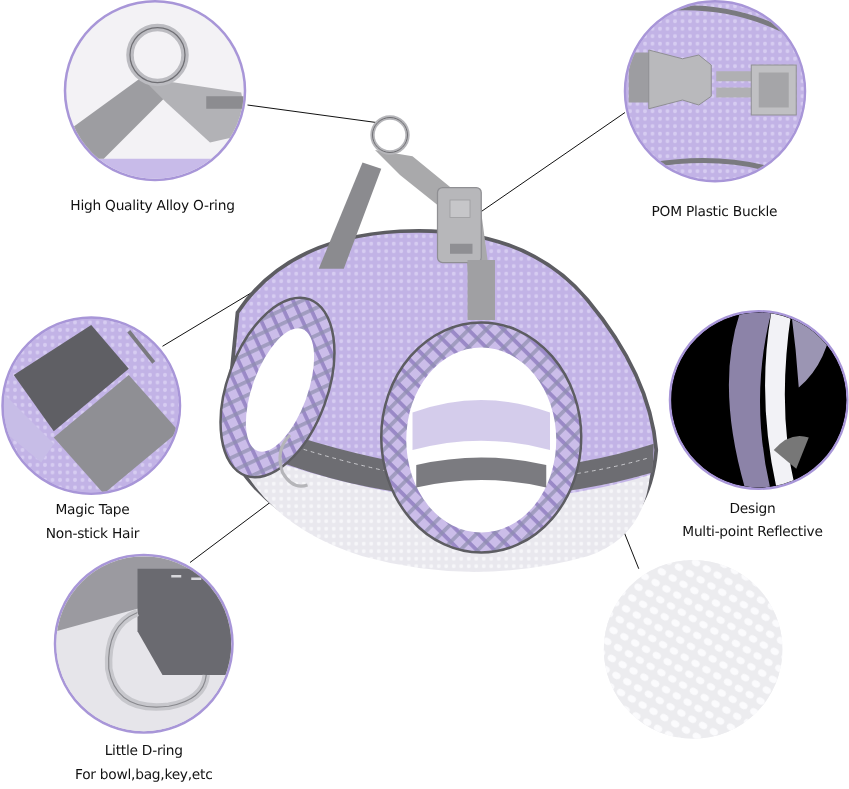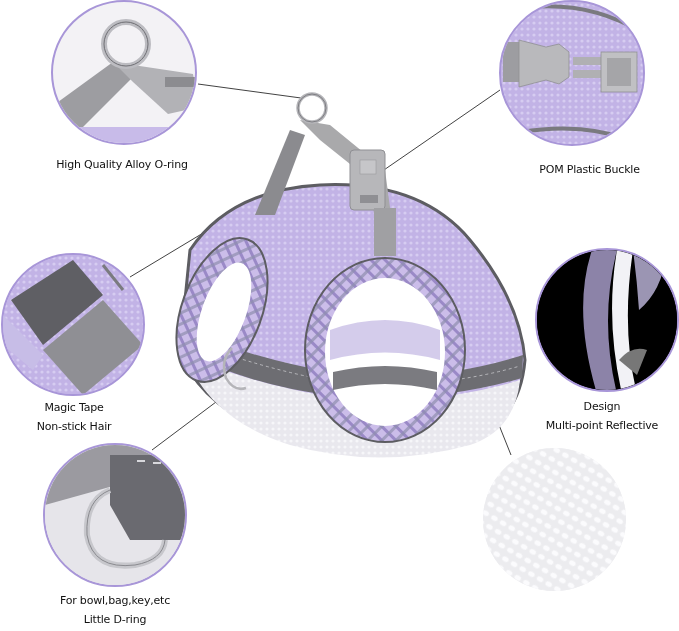--- a/index.html
+++ b/index.html
@@ -86,21 +86,21 @@
       <path d="M30 5 Q 90 0 140 30" fill="none" stroke="#7a7a7f" stroke-width="4"></path>
       <path d="M20 130 Q 80 120 130 138" fill="none" stroke="#7a7a7f" stroke-width="4"></path>
       <rect x="2" y="40" width="18" height="40" fill="#9d9da1"></rect>
       <path d="M18 38 L 45 45 L 58 42 L 68 50 L 68 75 L 58 82 L 45 78 L 18 85 Z" fill="#b9b9bc" stroke="#8f8f93" stroke-width="0.8"></path>
       <rect x="72" y="55" width="30" height="8" fill="#b0b0b3"></rect>
       <rect x="72" y="68" width="28" height="8" fill="#b0b0b3"></rect>
       <rect x="100" y="50" width="36" height="40" fill="#c0c0c3" stroke="#8f8f93" stroke-width="0.8"></rect>
       <rect x="106" y="56" width="24" height="28" fill="#a5a5a8"></rect>
     </svg>
   </div>
-  <div class="label" style="left:522px;top:160px;width:135px;">
+  <div class="label" style="left:504px;top:160px;width:135px;">
     <span>POM Plastic Buckle</span>
   </div>
 
   <div class="bubble" style="left:1px;top:253px;width:144px;height:143px;border:2.5px solid #a896d8;background:#c2b3e6;">
     <svg width="144" height="143">
       <rect width="144" height="143" fill="url(#meshPat)"></rect>
       <path d="M8 45 L 70 5 L 100 40 L 40 90 Z" fill="#5f5f64"></path>
       <path d="M40 95 L 100 45 L 140 90 L 80 140 Z" fill="#8f8f94"></path>
       <path d="M0 60 L 40 100 L 30 115 L 0 90 Z" fill="#c7bde7"></path>
       <path d="M100 10 L 120 35" stroke="#7a7a7f" stroke-width="3"></path>
@@ -129,22 +129,22 @@
     <svg width="144" height="144">
       <rect width="144" height="144" fill="#e6e5ea"></rect>
       <path d="M0 0 L 144 0 L 144 20 L 0 60 Z" fill="#7a7a80" opacity="0.7"></path>
       <path d="M65 10 L 140 10 L 140 95 L 85 95 L 65 60 Z" fill="#6a6a70"></path>
       <path d="M92 16 L 100 16 M108 18 L 116 18 M124 20 L 132 20" stroke="#d8d8dc" stroke-width="2"></path>
       <path d="M65 45 Q 40 55 42 90 Q 48 125 90 120 Q 118 115 120 95" fill="none" stroke="#c7c7cc" stroke-width="6"></path>
       <path d="M65 45 Q 40 55 42 90 Q 48 125 90 120 Q 118 115 120 95" fill="none" stroke="#8a8a8f" stroke-width="1"></path>
     </svg>
   </div>
   <div class="label" style="left:30px;top:591px;width:170px;">
+    <div>Little D-ring</div>
     <div>For bowl,bag,key,etc</div>
-    <div>Little D-ring</div>
   </div>
 
   <div class="bubble" style="left:483px;top:448px;width:143px;height:143px;background:#f1f1f4;">
     <svg width="143" height="143">
       <defs>
         <pattern id="meshWhite" width="10" height="10" patternUnits="userSpaceOnUse" patternTransform="rotate(30)">
           <rect width="10" height="10" fill="#ececef"></rect>
           <ellipse cx="5" cy="5" rx="3.5" ry="2.6" fill="#fbfbfd"></ellipse>
         </pattern>
       </defs>

